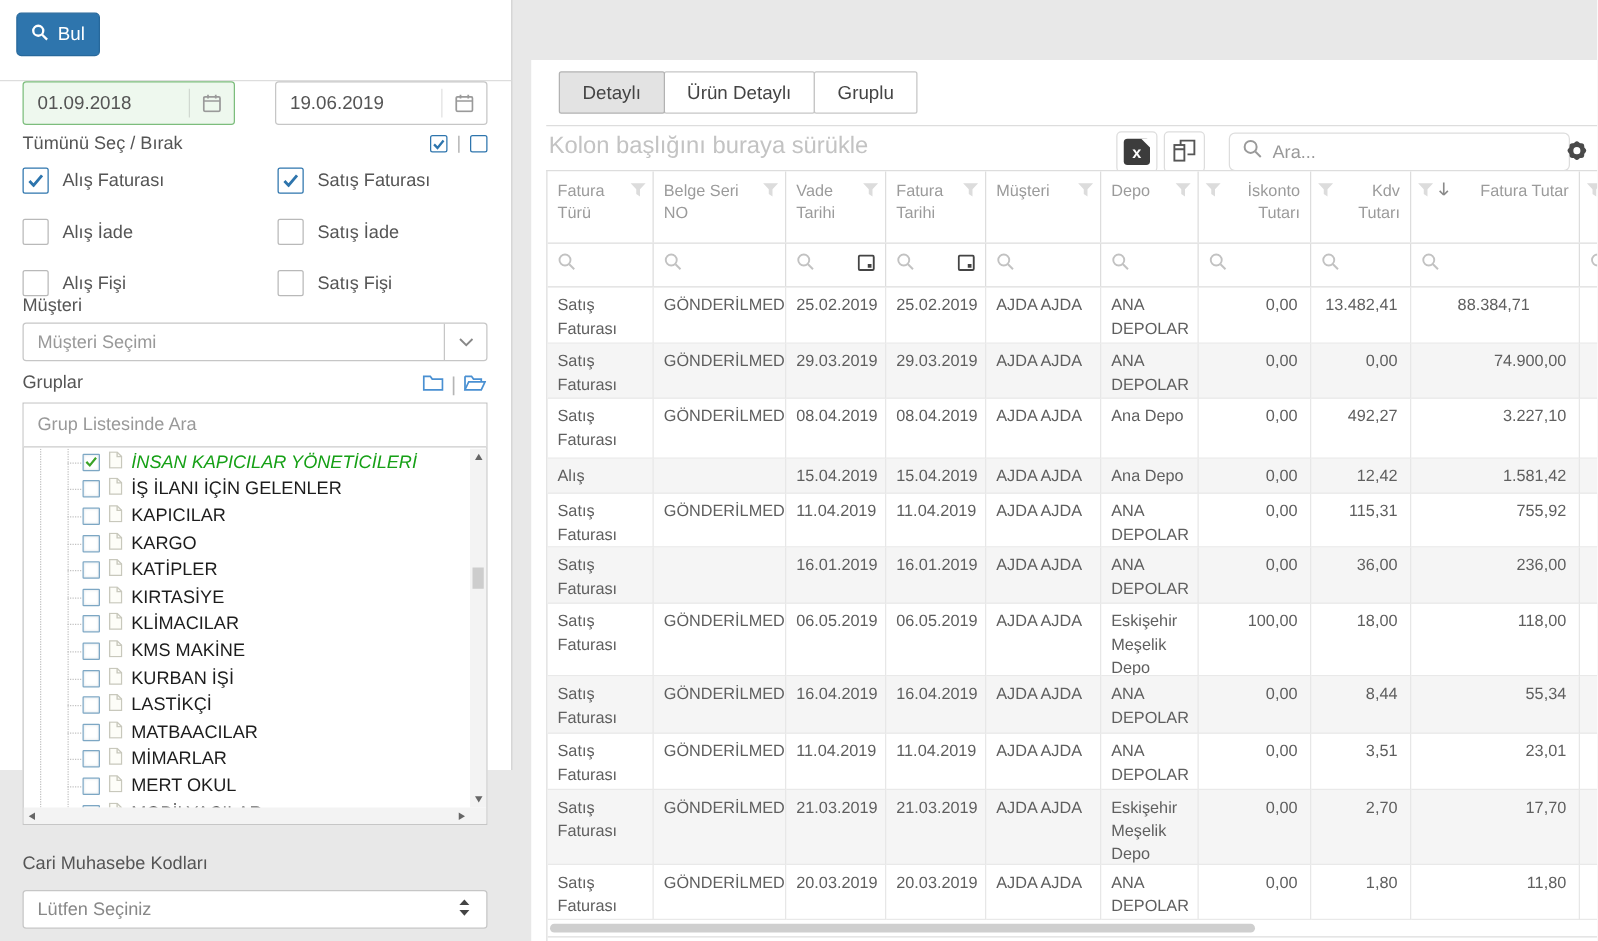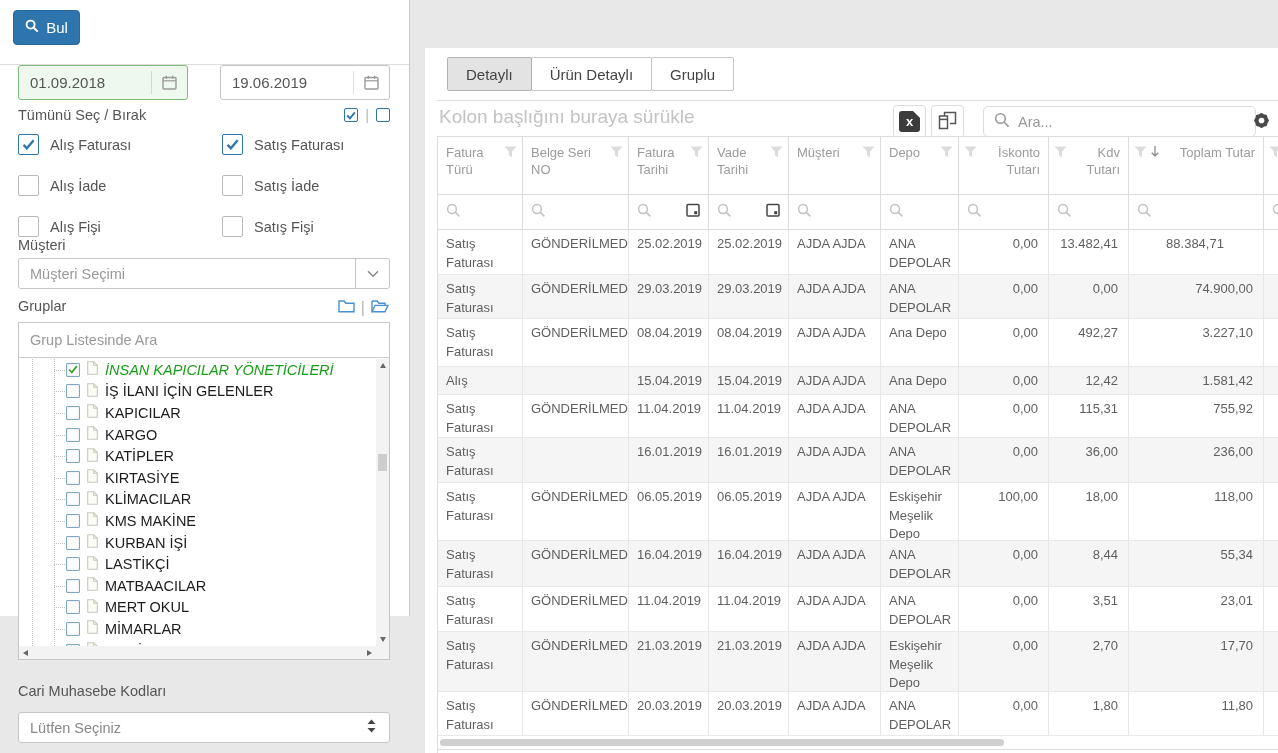--- a/index.html
+++ b/index.html
@@ -296,29 +296,29 @@
                   <path d="M6.7 0.7v3.6h3.6" fill="none" stroke="#c8c8bc" stroke-width="1.1"></path>
                 </svg></span>
               <span class="t-label">MATBAACILAR</span>
             </div>
             <div class="t-item">
               <span class="t-box"></span>
               <span><svg width="11" height="14" viewBox="0 0 11 14">
                   <path d="M0.7 0.7h6L10.3 4.3v9H0.7z" fill="#fdfdf8" stroke="#c8c8bc" stroke-width="1.1"></path>
                   <path d="M6.7 0.7v3.6h3.6" fill="none" stroke="#c8c8bc" stroke-width="1.1"></path>
                 </svg></span>
+              <span class="t-label">MİMARLAR</span>
+            </div>
+            <div class="t-item">
+              <span class="t-box"></span>
+              <span><svg width="11" height="14" viewBox="0 0 11 14">
+                  <path d="M0.7 0.7h6L10.3 4.3v9H0.7z" fill="#fdfdf8" stroke="#c8c8bc" stroke-width="1.1"></path>
+                  <path d="M6.7 0.7v3.6h3.6" fill="none" stroke="#c8c8bc" stroke-width="1.1"></path>
+                </svg></span>
               <span class="t-label">MERT OKUL</span>
-            </div>
-            <div class="t-item">
-              <span class="t-box"></span>
-              <span><svg width="11" height="14" viewBox="0 0 11 14">
-                  <path d="M0.7 0.7h6L10.3 4.3v9H0.7z" fill="#fdfdf8" stroke="#c8c8bc" stroke-width="1.1"></path>
-                  <path d="M6.7 0.7v3.6h3.6" fill="none" stroke="#c8c8bc" stroke-width="1.1"></path>
-                </svg></span>
-              <span class="t-label">MİMARLAR</span>
             </div>
             <div class="t-item">
               <span class="t-box"></span>
               <span><svg width="11" height="14" viewBox="0 0 11 14">
                   <path d="M0.7 0.7h6L10.3 4.3v9H0.7z" fill="#fdfdf8" stroke="#c8c8bc" stroke-width="1.1"></path>
                   <path d="M6.7 0.7v3.6h3.6" fill="none" stroke="#c8c8bc" stroke-width="1.1"></path>
                 </svg></span>
               <span class="t-label">MOBİLYACILAR</span>
             </div>
           </div>
@@ -407,41 +407,41 @@
     <div class="grid">
       <div class="g-head" id="gHead">
           <div class="g-hcell" style="width: 85px;"><span class="funnel-r"><svg width="13" height="12" viewBox="0 0 13 12">
                 <path d="M0.5 0.5h12L8 5.4v5.8L5 9.2V5.4z" fill="#dcdcdc"></path>
               </svg></span><span>Fatura Türü</span></div>
           <div class="g-hcell" style="width: 106px;"><span class="funnel-r"><svg width="13" height="12" viewBox="0 0 13 12">
                 <path d="M0.5 0.5h12L8 5.4v5.8L5 9.2V5.4z" fill="#dcdcdc"></path>
               </svg></span><span>Belge Seri NO</span></div>
           <div class="g-hcell" style="width: 80px;"><span class="funnel-r"><svg width="13" height="12" viewBox="0 0 13 12">
                 <path d="M0.5 0.5h12L8 5.4v5.8L5 9.2V5.4z" fill="#dcdcdc"></path>
+              </svg></span><span>Vade Tarihi</span></div>
+          <div class="g-hcell" style="width: 80px;"><span class="funnel-r"><svg width="13" height="12" viewBox="0 0 13 12">
+                <path d="M0.5 0.5h12L8 5.4v5.8L5 9.2V5.4z" fill="#dcdcdc"></path>
               </svg></span><span>Fatura Tarihi</span></div>
-          <div class="g-hcell" style="width: 80px;"><span class="funnel-r"><svg width="13" height="12" viewBox="0 0 13 12">
-                <path d="M0.5 0.5h12L8 5.4v5.8L5 9.2V5.4z" fill="#dcdcdc"></path>
-              </svg></span><span>Vade Tarihi</span></div>
           <div class="g-hcell" style="width: 92px;"><span class="funnel-r"><svg width="13" height="12" viewBox="0 0 13 12">
                 <path d="M0.5 0.5h12L8 5.4v5.8L5 9.2V5.4z" fill="#dcdcdc"></path>
               </svg></span><span>Müşteri</span></div>
           <div class="g-hcell" style="width: 78px;"><span class="funnel-r"><svg width="13" height="12" viewBox="0 0 13 12">
                 <path d="M0.5 0.5h12L8 5.4v5.8L5 9.2V5.4z" fill="#dcdcdc"></path>
               </svg></span><span>Depo</span></div>
           <div class="g-hcell num" style="width: 90px;"><span class="funnel-l"><svg width="13" height="12" viewBox="0 0 13 12">
                 <path d="M0.5 0.5h12L8 5.4v5.8L5 9.2V5.4z" fill="#dcdcdc"></path>
               </svg></span><span>İskonto Tutarı</span></div>
           <div class="g-hcell num" style="width: 80px;"><span class="funnel-l"><svg width="13" height="12" viewBox="0 0 13 12">
                 <path d="M0.5 0.5h12L8 5.4v5.8L5 9.2V5.4z" fill="#dcdcdc"></path>
               </svg></span><span>Kdv Tutarı</span></div>
           <div class="g-hcell num" style="width: 135px;"><span class="funnel-l"><svg width="13" height="12" viewBox="0 0 13 12">
                 <path d="M0.5 0.5h12L8 5.4v5.8L5 9.2V5.4z" fill="#dcdcdc"></path>
               </svg></span><span class="sort-arrow"><svg width="10" height="13" viewBox="0 0 10 13">
                 <path d="M5 1v10M5 11l-3.3-3.3M5 11l3.3-3.3" stroke="#8a8a8a" stroke-width="1.3" fill="none"></path>
-              </svg></span><span>Toplam Tutar</span></div>
+              </svg></span><span>Fatura Tutar</span></div>
           <div class="g-hcell" style="width: 15px;"><span class="funnel-l"><svg width="13" height="12" viewBox="0 0 13 12">
                 <path d="M0.5 0.5h12L8 5.4v5.8L5 9.2V5.4z" fill="#dcdcdc"></path>
               </svg></span><span></span></div>
         </div>
       <div class="g-filter" id="gFilter">
           <div class="g-fcell" style="width: 85px;">
             <span><svg width="15" height="15" viewBox="0 0 15 15">
                 <circle cx="6" cy="6" r="4.4" fill="none" stroke="#c2c2c2" stroke-width="1.5"></circle>
                 <path d="M9.4 9.4L13.4 13.4" stroke="#c2c2c2" stroke-width="1.5"></path>
               </svg></span>

